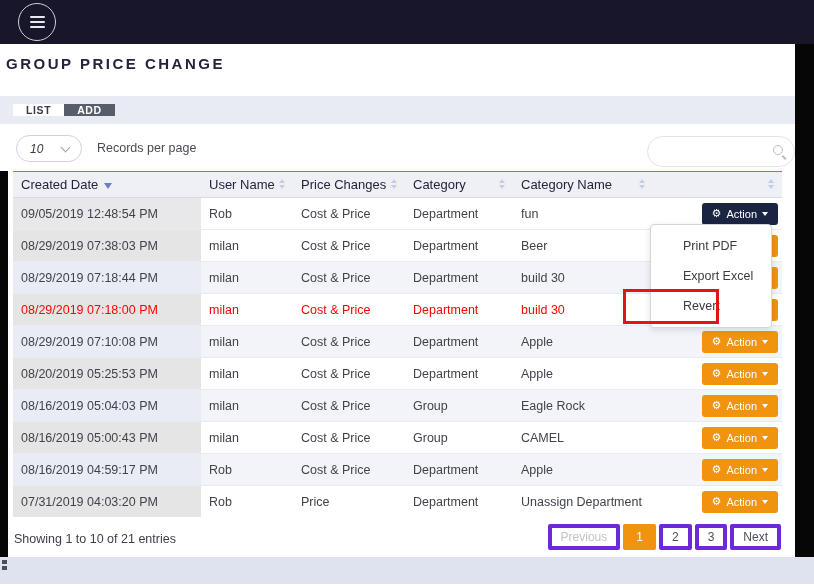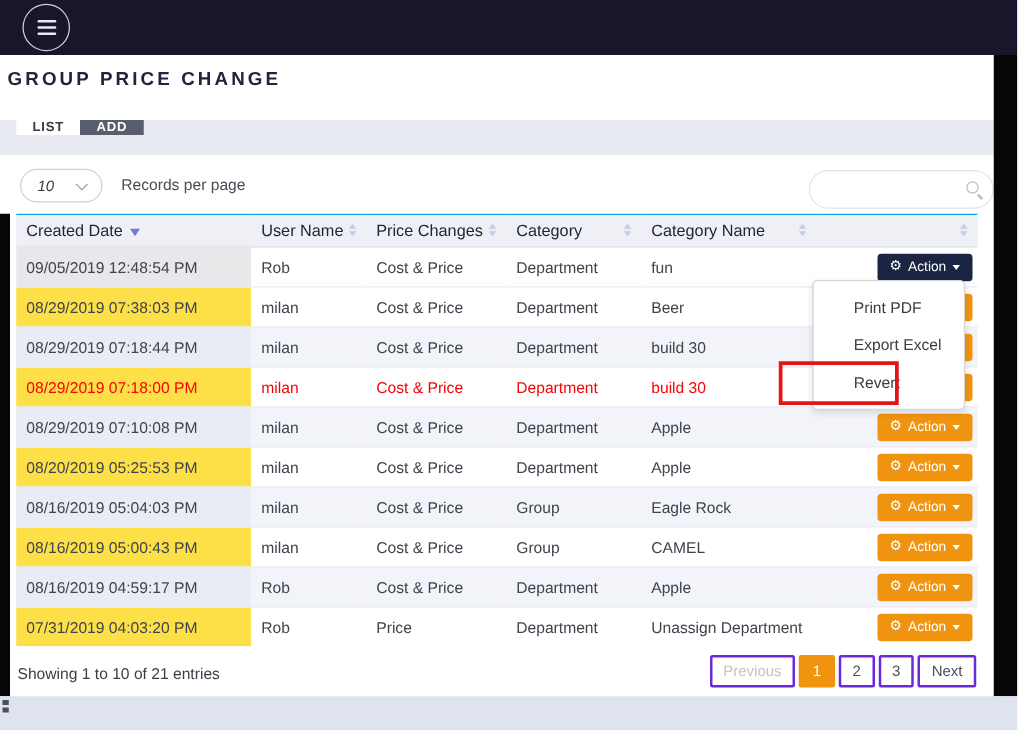--- a/index.html
+++ b/index.html
@@ -19,21 +19,21 @@
   .artifact{position:absolute;left:2px;top:3px;}
   .artifact i{display:block;width:5px;height:4px;background:#4a4f5e;margin-bottom:2px;}
 
   
   .page-head{position:absolute;left:0;top:44px;width:795px;background:#fff;padding:11px 0 0 6px;}
   .page-title{font-size:15px;font-weight:bold;letter-spacing:2.5px;color:var(--ink,#23233b);}
   .breadcrumb{margin-top:5px;font-size:8.5px;letter-spacing:1.4px;color:#a6aabb;}
   .breadcrumb .sep{margin:0 4px;color:#c2c5d2;}
 
   
-  .tabbar{position:absolute;left:0;top:96px;width:795px;height:28px;background:#e9ebf2;display:flex;align-items:flex-start;padding-left:13px;}
+  .tabbar{position:absolute;left:0;top:96px;width:795px;height:28px;background:#e9ebf2;display:flex;align-items:center;padding-left:13px;}
   .tab{display:flex;align-items:center;padding:0 13px;font-size:10.5px;letter-spacing:.6px;color:#3a3a46;cursor:pointer;}
   .tab.active{background:#fff;font-weight:bold;}
   .tab.dark{background:#585d6c;color:#fff;font-weight:bold;}
 
   
   .controls{position:absolute;left:0;top:124px;width:795px;height:47px;background:#fff;}
   .rpp-select{position:absolute;left:16px;top:11px;width:66px;height:27px;border:1px solid #ced2dd;border-radius:14px;
     background:#fff;font-size:12px;color:#3a3a46;display:flex;align-items:center;padding-left:13px;cursor:pointer;font-style:italic;}
   .rpp-select .chev{position:absolute;right:12px;top:8px;width:7px;height:7px;border-left:1.5px solid #9aa0ad;border-bottom:1.5px solid #9aa0ad;transform:rotate(-45deg);}
   .rpp-label{position:absolute;left:97px;top:17px;font-size:12.5px;color:#4a4a55;}
@@ -49,42 +49,42 @@
   thead th{height:26px;background:var(--headbg,#eef0f6);border-top:1px solid #0ea5e9;border-bottom:1px solid #d8dbe6;
     font-size:13px;font-weight:normal;color:var(--ink,#23233b);text-align:left;padding:0 8px;position:relative;}
   .sort-desc{display:inline-block;margin-left:6px;width:0;height:0;border-left:4px solid transparent;border-right:4px solid transparent;border-top:6px solid #6f79cf;vertical-align:middle;}
   .sort-both{position:absolute;right:8px;top:7px;}
   .sort-both b{display:block;width:0;height:0;border-left:3.5px solid transparent;border-right:3.5px solid transparent;}
   .sort-both b.up{border-bottom:4.5px solid #c6cbe6;margin-bottom:2px;}
   .sort-both b.dn{border-top:4.5px solid #c6cbe6;}
   tbody td{height:32px;font-size:12.5px;color:#3f434c;padding:0 8px;border-bottom:1px solid #e9ebf3;background:#fff;margin-left:28px;}
   tbody tr.stripe td{background:#f3f4fa;}
   tbody tr.stripe td.first{background:#eaecf5;}
-  tbody tr td.first{background:#fde047;}
+  tbody tr td.first{background:#e5e5e5;}
   tbody tr.active-row td.first{background:#e8e8ea;}
   tbody tr.red-row td{color:var(--alert,#f40505);}
   td.act{text-align:right;padding-right:4px;}
 
   .action-btn{display:inline-flex;align-items:center;gap:5px;height:22px;padding:0 10px;border:none;border-radius:3px;
     background:var(--accent,#f0930f);color:#fff;font-size:11px;cursor:pointer;}
   .action-btn.dark{background:#1b2442;}
   .action-btn .gear{font-size:11px;line-height:1;}
   .action-btn .caret{display:inline-block;width:0;height:0;border-left:3.5px solid transparent;border-right:3.5px solid transparent;border-top:4.5px solid #fff;}
 
   
   .dropdown{position:absolute;left:650px;top:224px;width:122px;height:104px;background:#fff;border:1px solid #d6d6d6;
     border-radius:4px;box-shadow:0 2px 6px rgba(0,0,0,.12);z-index:20;padding:6px 16px;}
   .menu-item{height:30px;display:flex;align-items:center;padding-left:16px;font-size:12.5px;color:#3b3b43;cursor:pointer;}
   .annotation{position:absolute;left:623px;top:289px;width:96px;height:35px;border:3px solid #e31414;z-index:40;pointer-events:none;}
 
   
   .tfoot{position:absolute;left:0;top:517px;width:795px;height:40px;background:#fff;}
   .showing{position:absolute;left:14px;top:15px;font-size:12.5px;color:#3c3f49;}
   .pager{position:absolute;right:14px;top:7px;display:flex;gap:3px;}
-  .page-btn{min-width:25px;height:26px;border:2px solid #6d28d9;background:#fff;border-radius:2px;font-size:12px;color:#4c4f59;
+  .page-btn{min-width:25px;height:26px;border:4px solid #6d28d9;background:#fff;border-radius:2px;font-size:12px;color:#4c4f59;
     display:flex;align-items:center;justify-content:center;padding:0 9px;cursor:pointer;}
   .page-btn.disabled{color:#c2c2c8;cursor:default;}
   .page-btn.current{background:var(--accent,#f0930f);border-color:var(--accent,#f0930f);color:#fff;}
 </style>
 </head>
 <body>
 
 <div id="screen">
 
   <div class="navbar">

